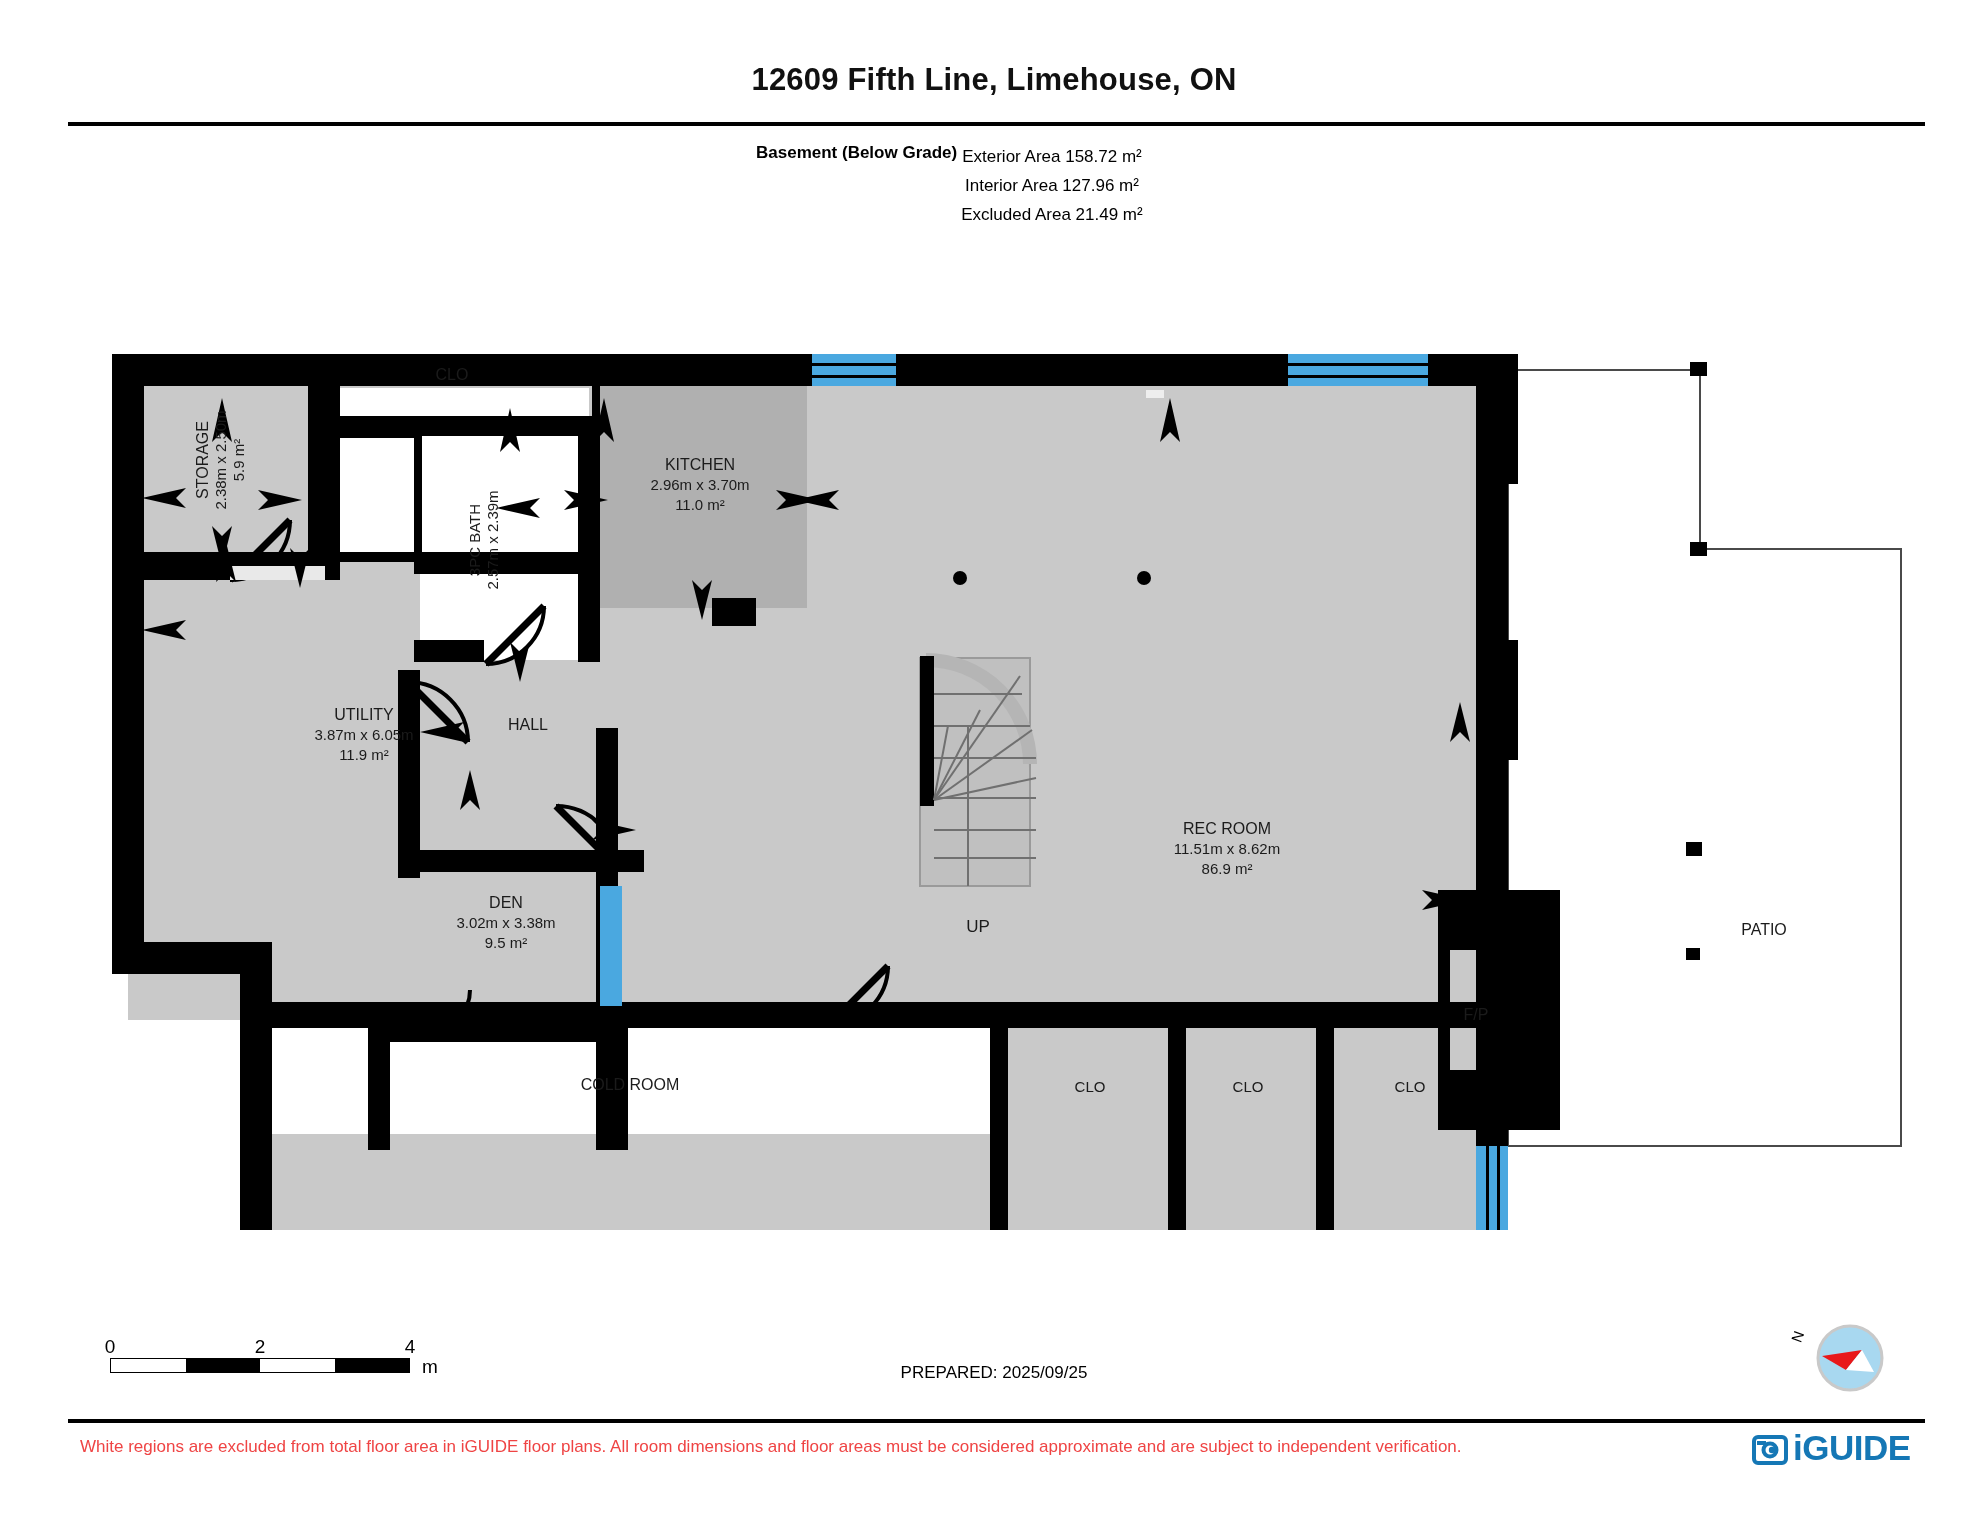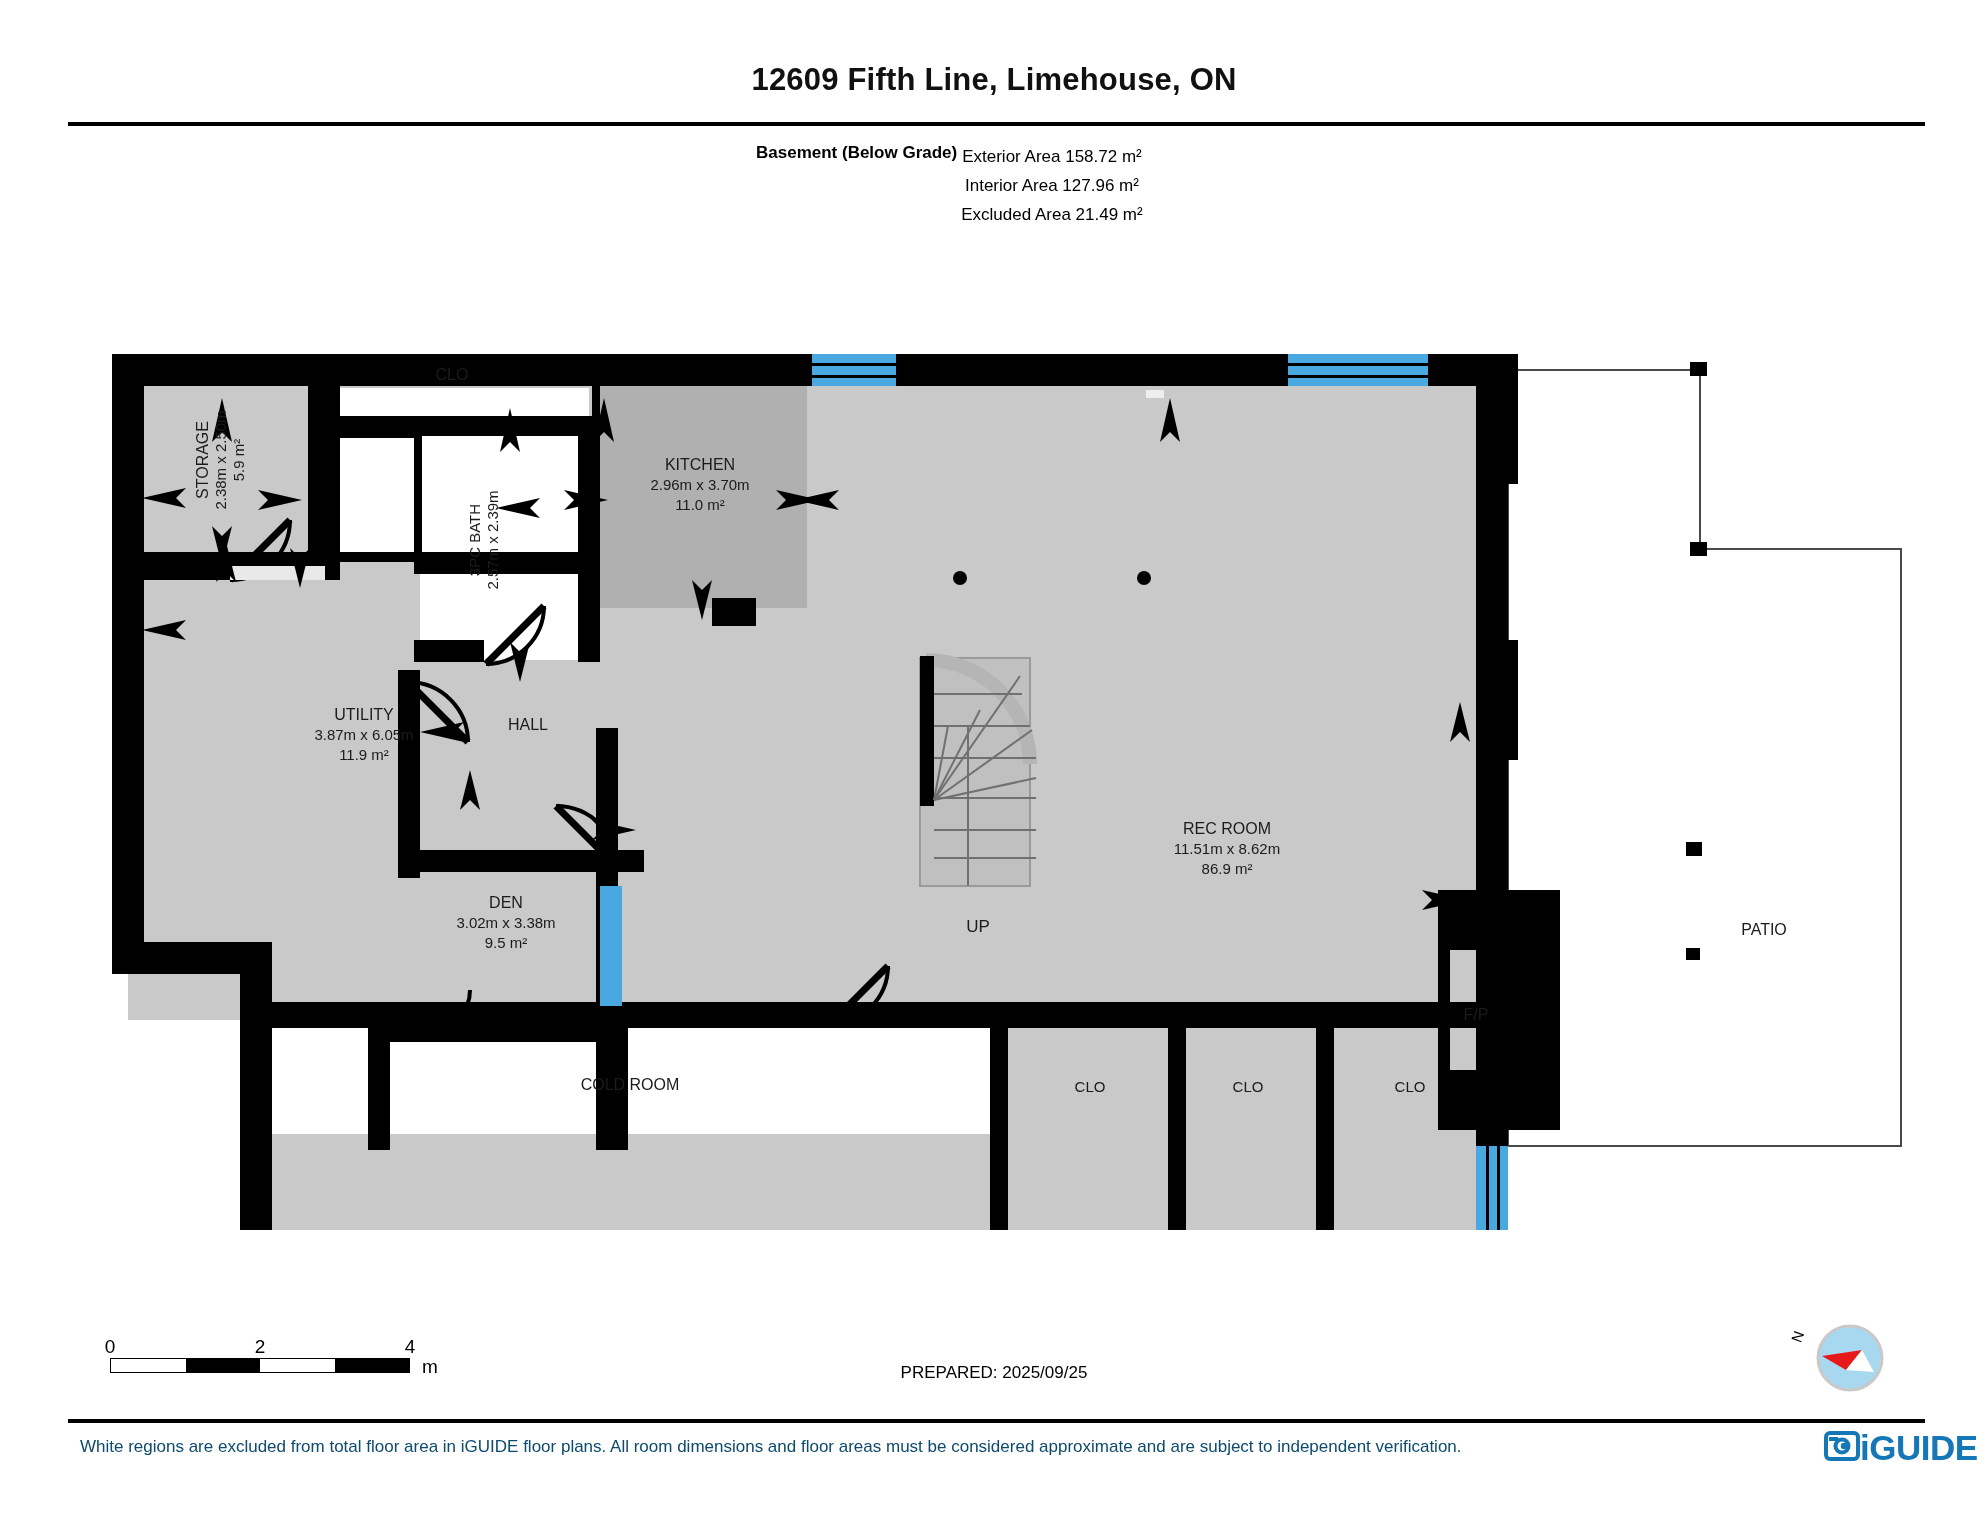--- a/index.html
+++ b/index.html
@@ -54,23 +54,23 @@
   .compass { position: absolute; left: 1790px; top: 1320px; width: 120px; height: 86px; }
   .compass .n {
     position: absolute; left: 2px; top: 8px; font-size: 15px; color:#000;
     transform: rotate(-70deg); transform-origin: center;
   }
 
   .rule-bottom {
     position: absolute; left: 68px; top: 1419px; width: 1857px; height: 4px; background:#000;
   }
   .disclaimer {
-    position: absolute; left: 80px; top: 1437px; font-size: 17px; color:#0c4a6e;
-  }
-  .logo { position: absolute; left: 1824px; top: 1428px; display:flex; align-items:flex-start; }
+    position: absolute; left: 80px; top: 1437px; font-size: 17px; color:#ef4444;
+  }
+  .logo { position: absolute; left: 1752px; top: 1428px; display:flex; align-items:flex-end; gap:5px; }
   .logo-text { font-size: 35px; font-weight: bold; color:#1577b5; letter-spacing:-0.5px; }
 
   
   .rm { font-family:"Liberation Sans", sans-serif; fill:#1b1b1b; }
 </style>
 </head>
 <body>
 
 <div class="page">
 

